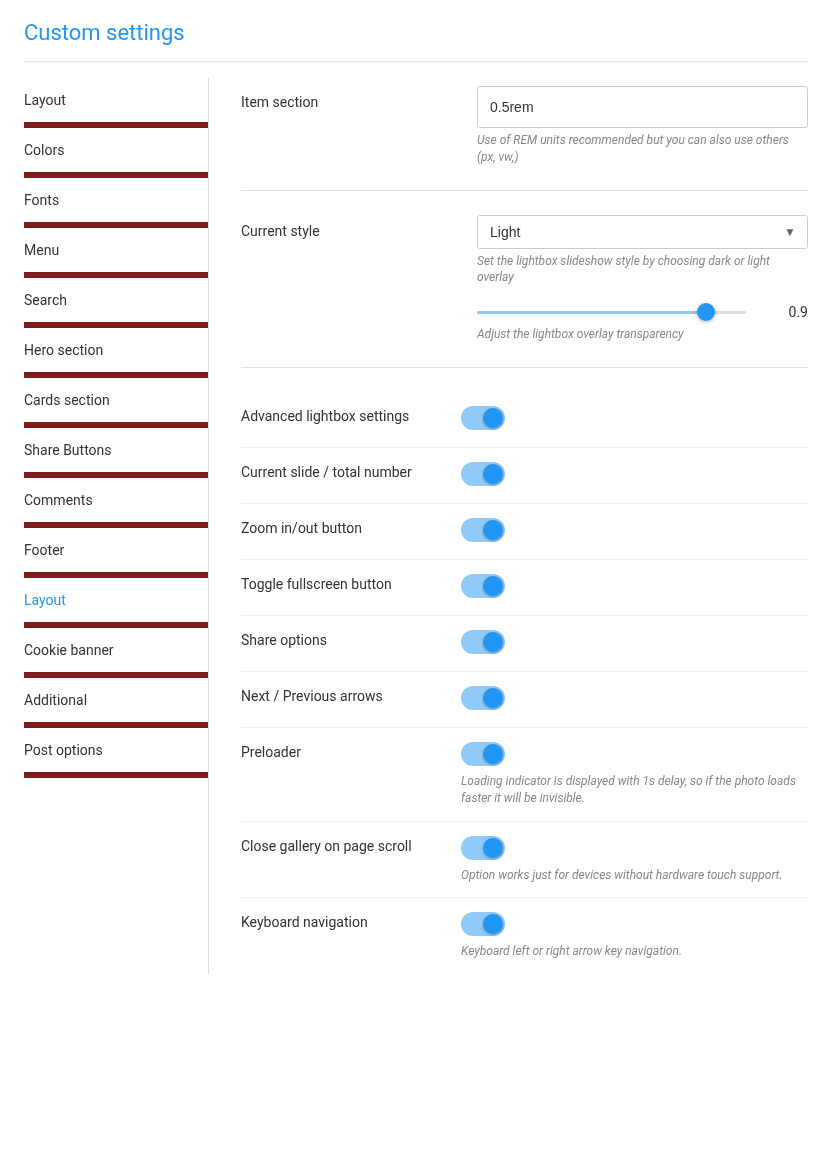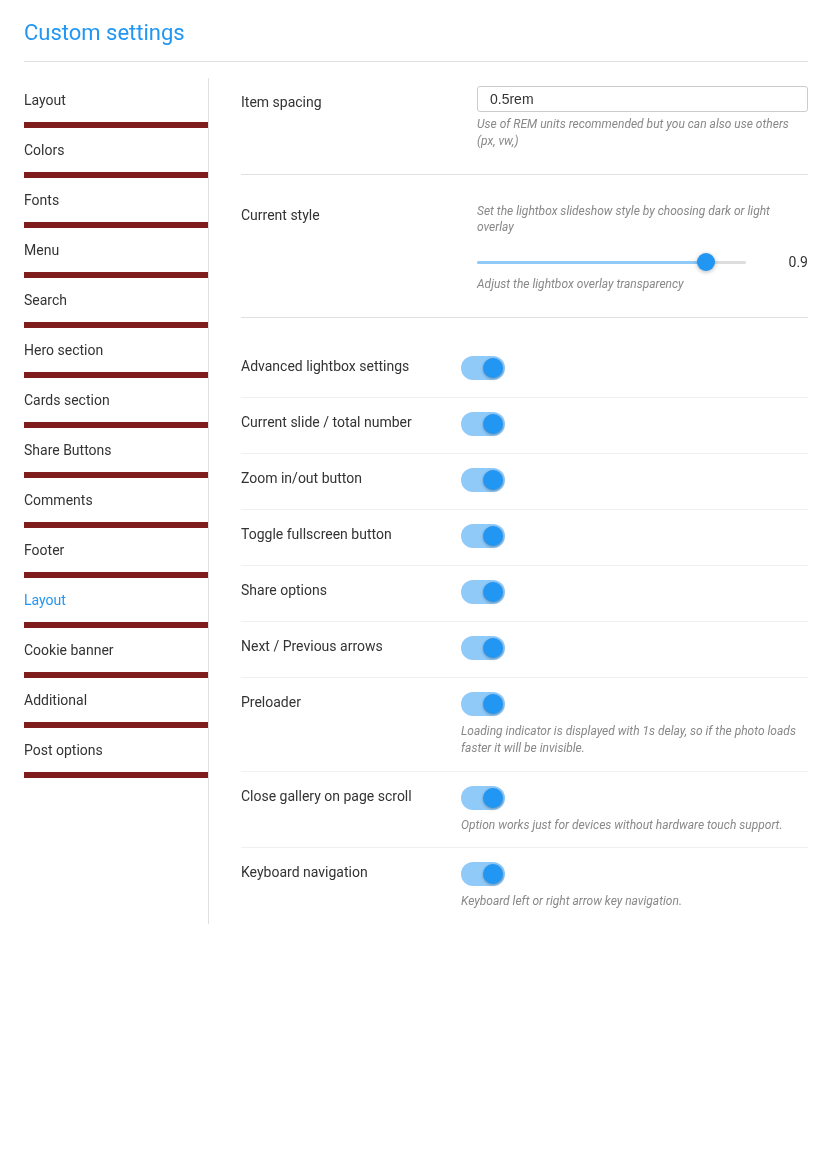--- a/index.html
+++ b/index.html
@@ -67,21 +67,21 @@
       color: #333;
       padding-top: 8px;
     }
     .field-control {
       flex: 1;
     }
     .text-input {
       width: 100%;
       border: 1px solid #ccc;
       border-radius: 3px;
-      padding: 4px 12px;
+      padding: 12px 12px;
       font-size: 14px;
       color: #333;
       outline: none;
     }
     .hint-text {
       font-size: 12px;
       color: #888;
       margin-top: 4px;
       font-style: italic;
       line-height: 1.4;
@@ -230,32 +230,39 @@
       <div class="sidebar-item">Footer</div>
       <div class="sidebar-item active">Layout</div>
       <div class="sidebar-item">Cookie banner</div>
       <div class="sidebar-item">Additional</div>
       <div class="sidebar-item">Post options</div>
     </nav>
 
     <div class="content">
 
       <div class="field-row" style="margin-top: 8px;">
-        <div class="field-label">Item spacing</div>
+        <div class="field-label">Item section</div>
         <div class="field-control">
           <input type="text" class="text-input" value="0.5rem" style="">
           <div class="hint-text">Use of REM units recommended but you can also use others (px, vw,)</div>
         </div>
       </div>
 
       <hr class="section-divider">
 
       <div class="field-row">
         <div class="field-label">Current style</div>
         <div class="field-control">
+          <div class="select-wrapper">
+            <select class="select-input">
+              <option>Light</option>
+              <option>Dark</option>
+            </select>
+            <span class="select-arrow">▼</span>
+          </div>
           <div class="hint-text">Set the lightbox slideshow style by choosing dark or light overlay</div>
         </div>
       </div>
 
       <div class="field-row" style="margin-top: 16px;">
         <div class="field-label"></div>
         <div class="field-control">
           <div class="slider-row">
             <div class="slider-track-container">
               <div class="slider-track">

